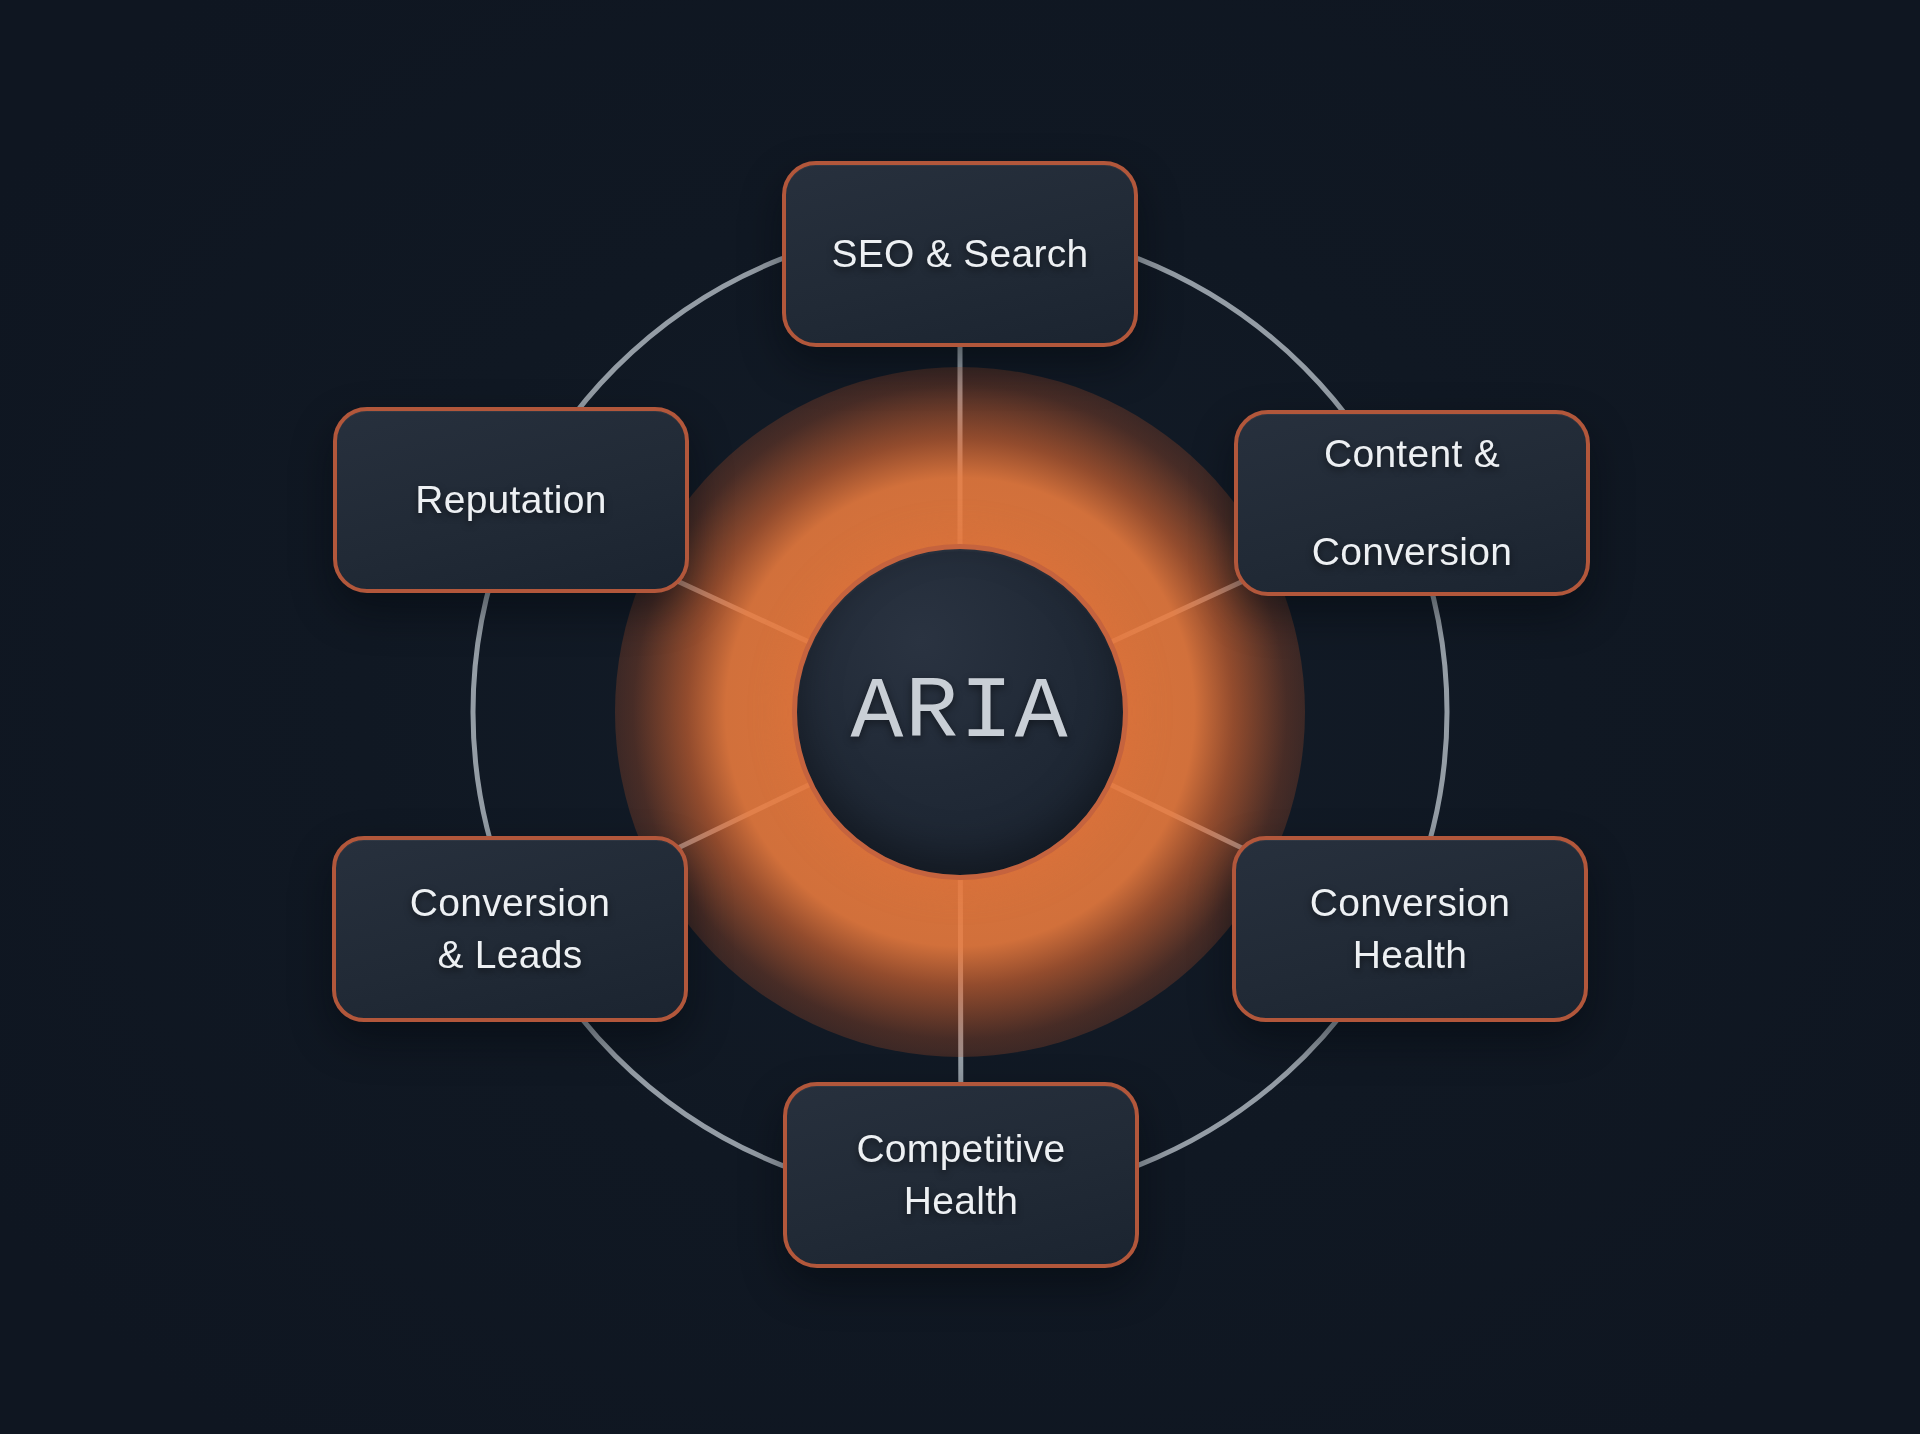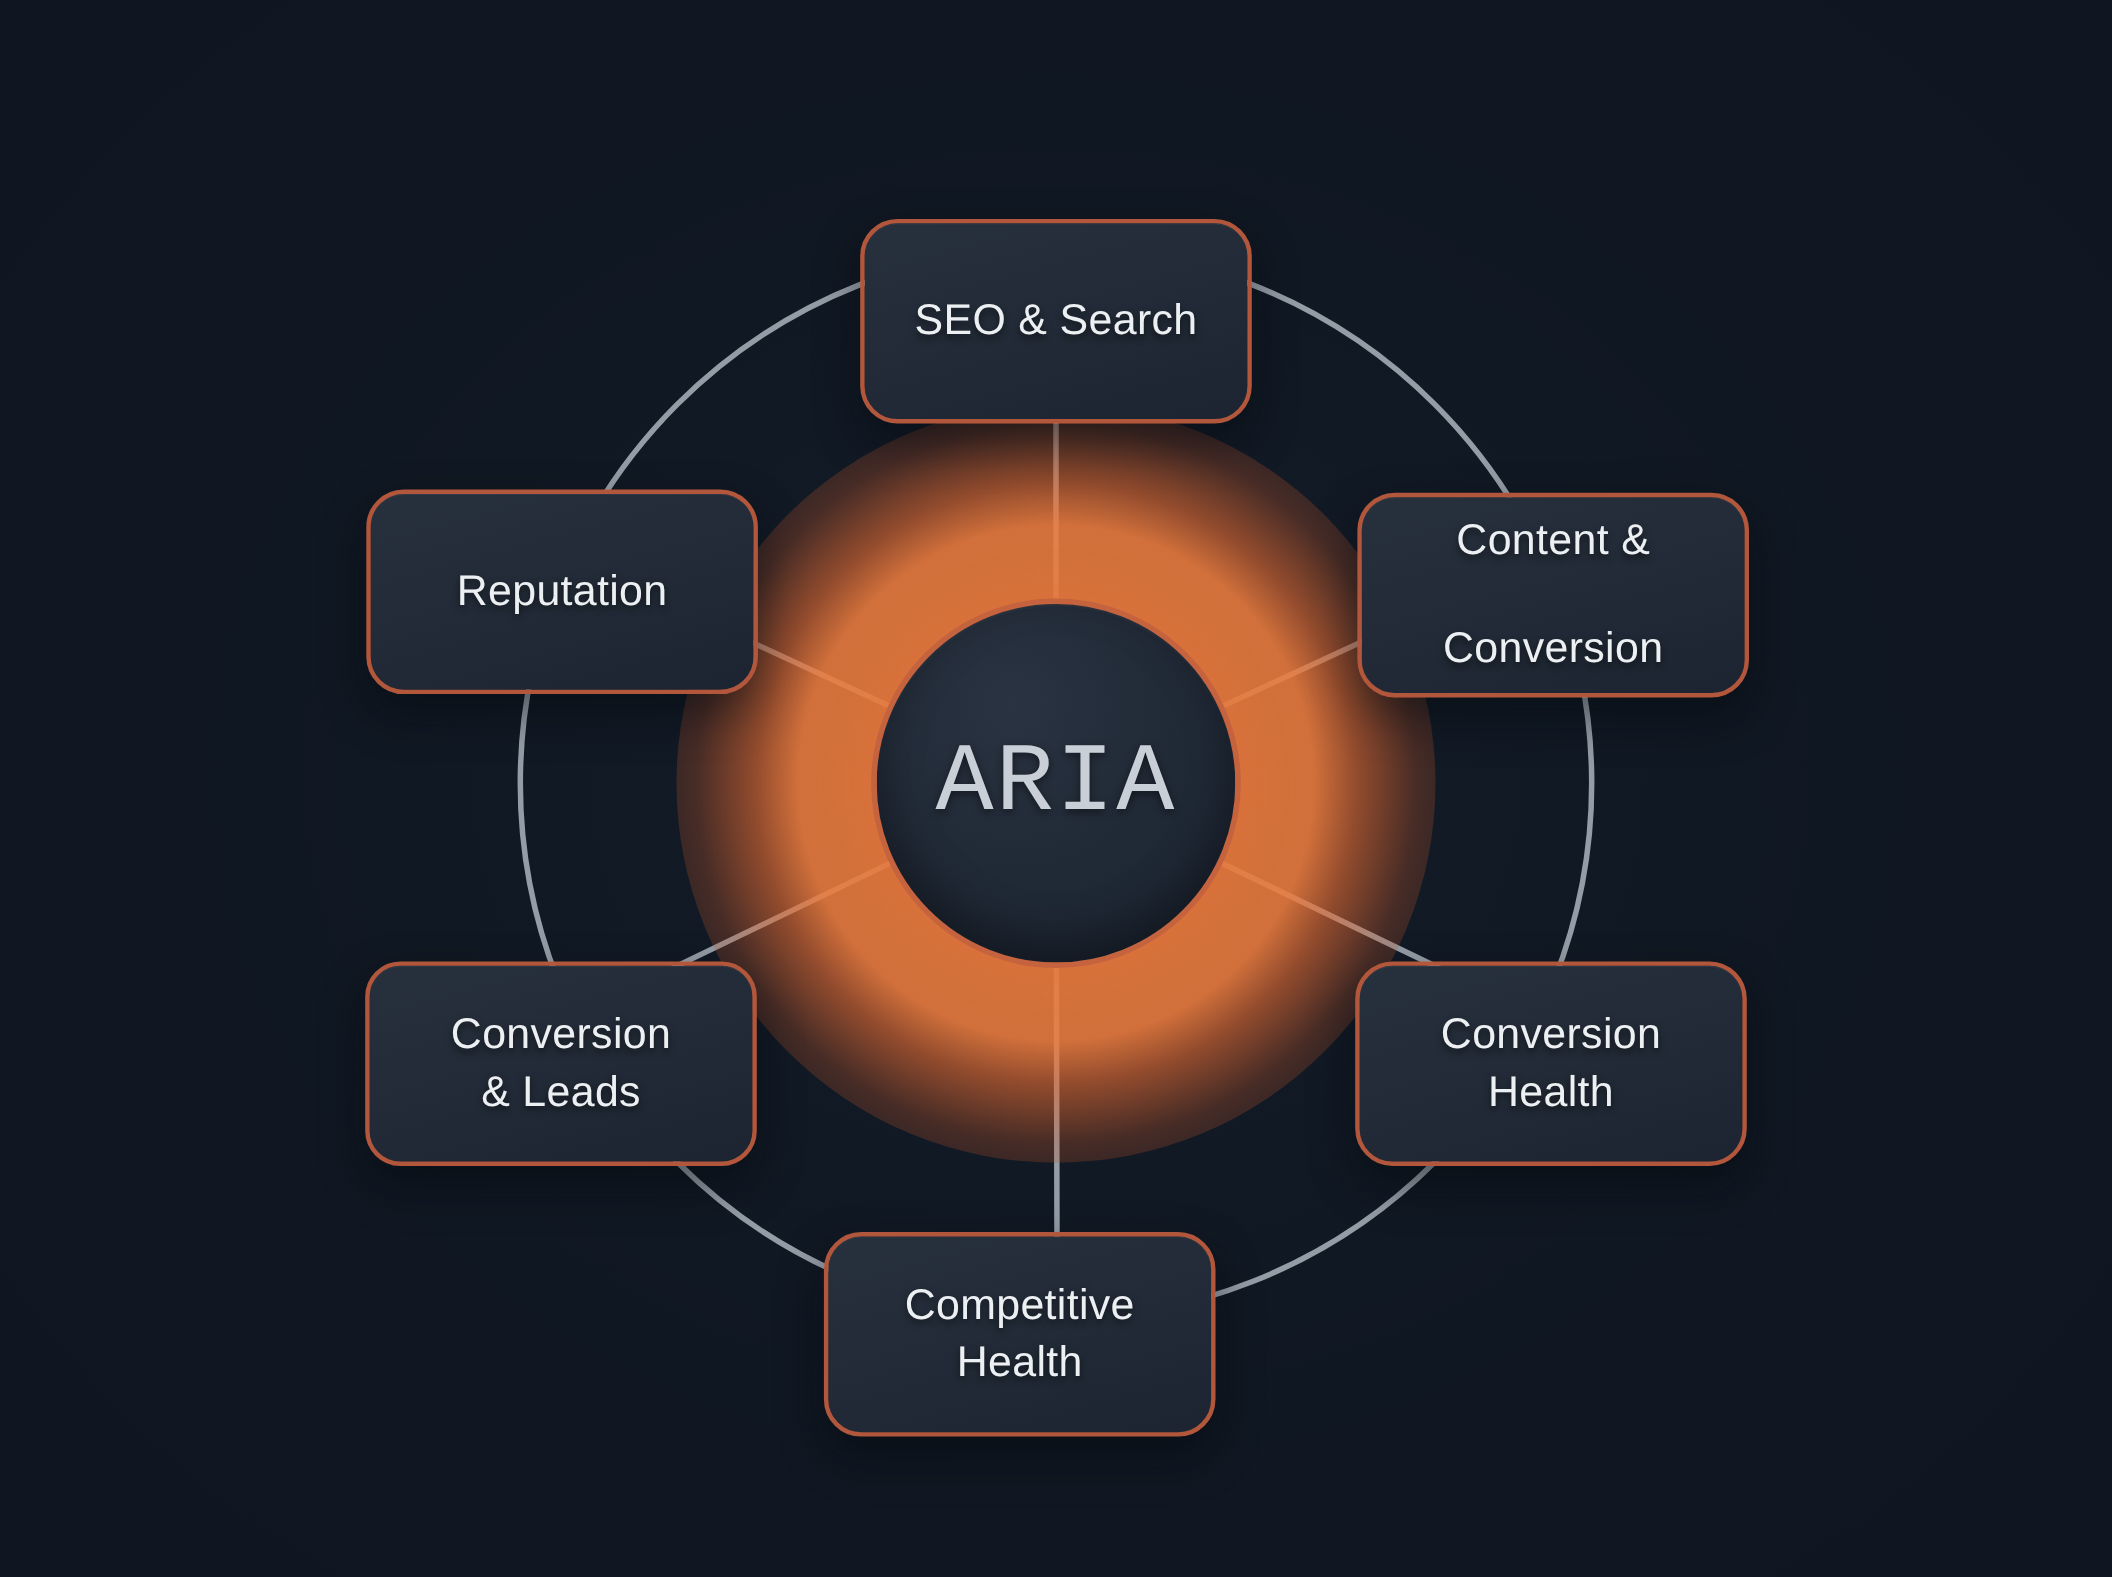--- a/index.html
+++ b/index.html
@@ -65,37 +65,36 @@
   }
   .node{
     position:absolute;width:348px;height:178px;
     transform:translate(-50%,-50%);
     border-radius:34px;
     border:4px solid var(--node-border);
     background:linear-gradient(165deg, #27303d 0%, #212a36 55%, #1b2430 100%);
     box-shadow:0 18px 42px rgba(3,7,12,0.45), inset 0 1px 0 rgba(255,255,255,0.05);
     display:flex;flex-direction:column;align-items:center;justify-content:center;
     text-align:center;
-    margin-top:38px;
   }
   .node .line{
     display:block;
     color:var(--node-text);
     font-size:39px;
     font-weight:400;
     line-height:1.33;
     letter-spacing:.3px;
     text-shadow:0 3px 7px rgba(0,0,0,0.5);
     user-select:none;
     white-space:nowrap;
   }
   .node-seo{left:960px;top:254px;}
   .node-content{left:1412px;top:503px;gap:46px;}
   .node-technical{left:1410px;top:929px;}
-  .node-competitive{left:927px;top:1175px;}
+  .node-competitive{left:961px;top:1175px;}
   .node-conversion{left:510px;top:929px;border-radius:32px;}
   .node-reputation{left:511px;top:500px;}
 </style>
 </head>
 <body>
 
 <div class="stage">
 
   <svg class="links" width="1920" height="1434" viewBox="0 0 1920 1434">
     <circle cx="960" cy="712" r="487"></circle>

